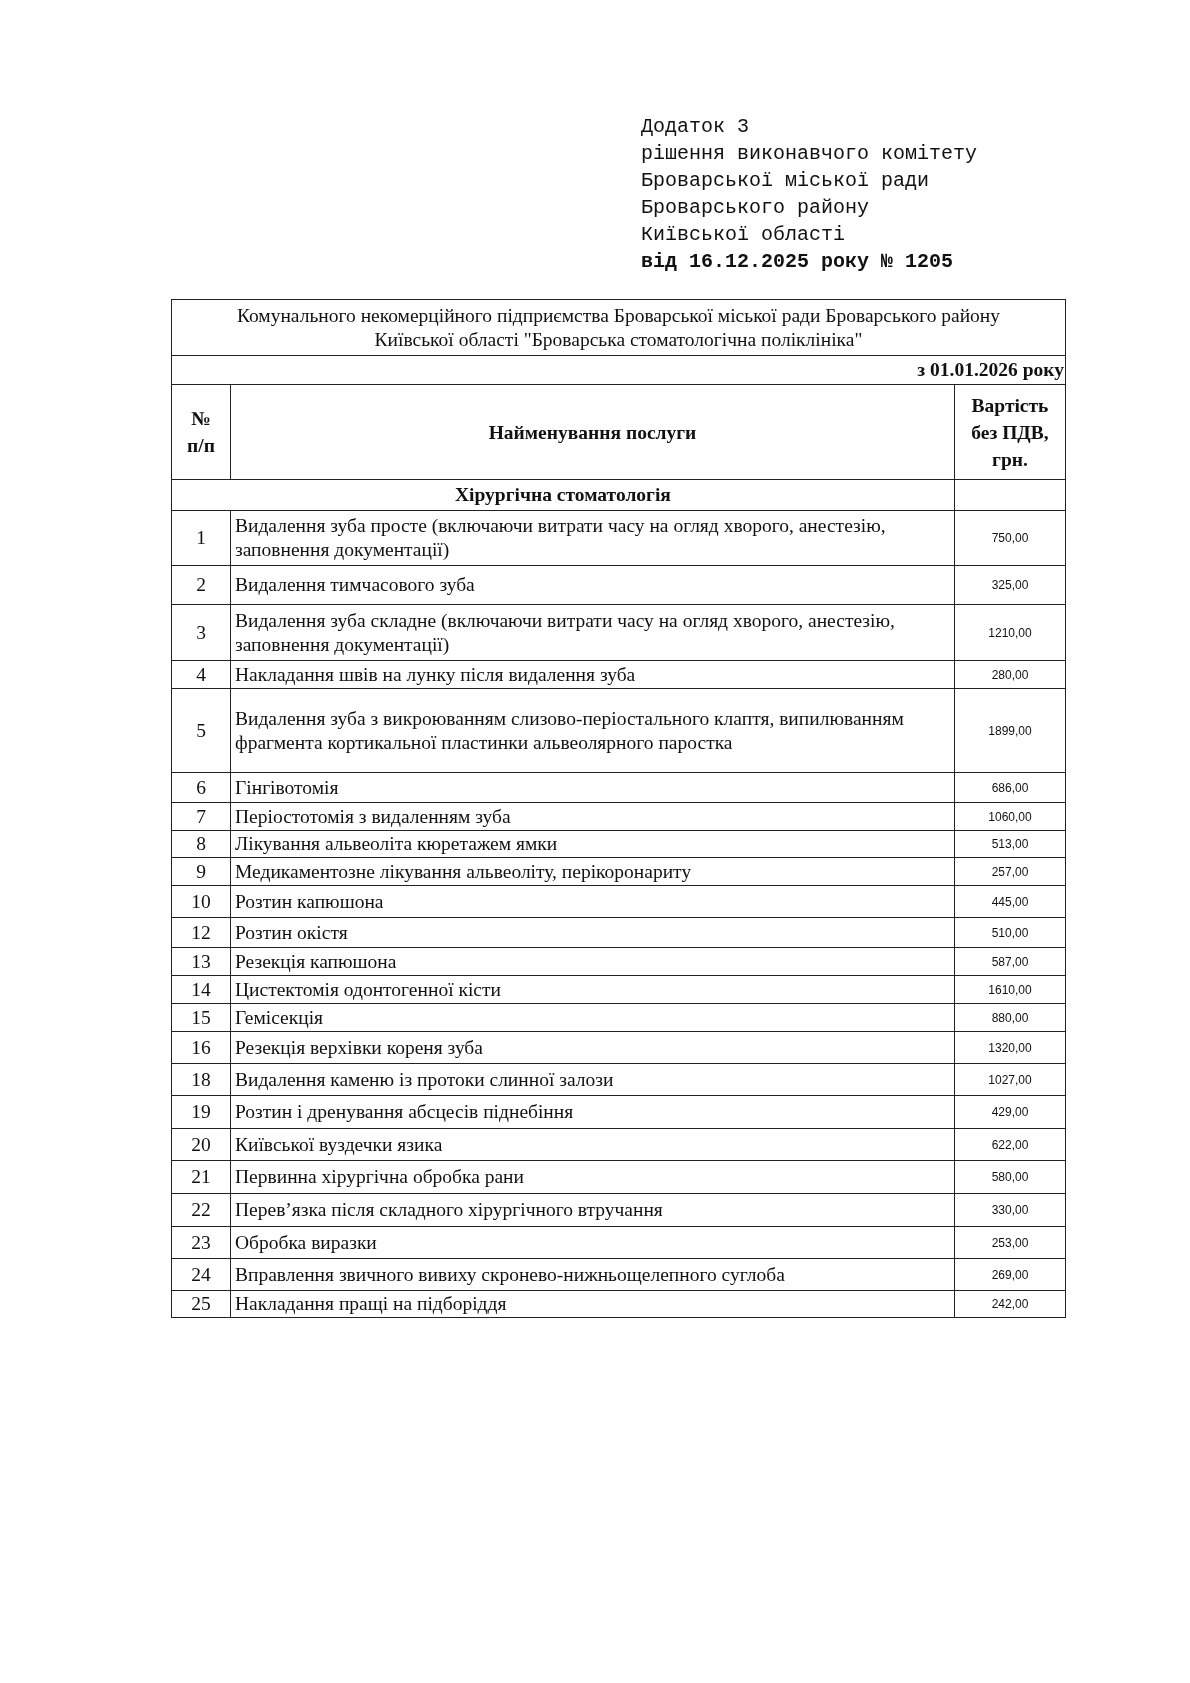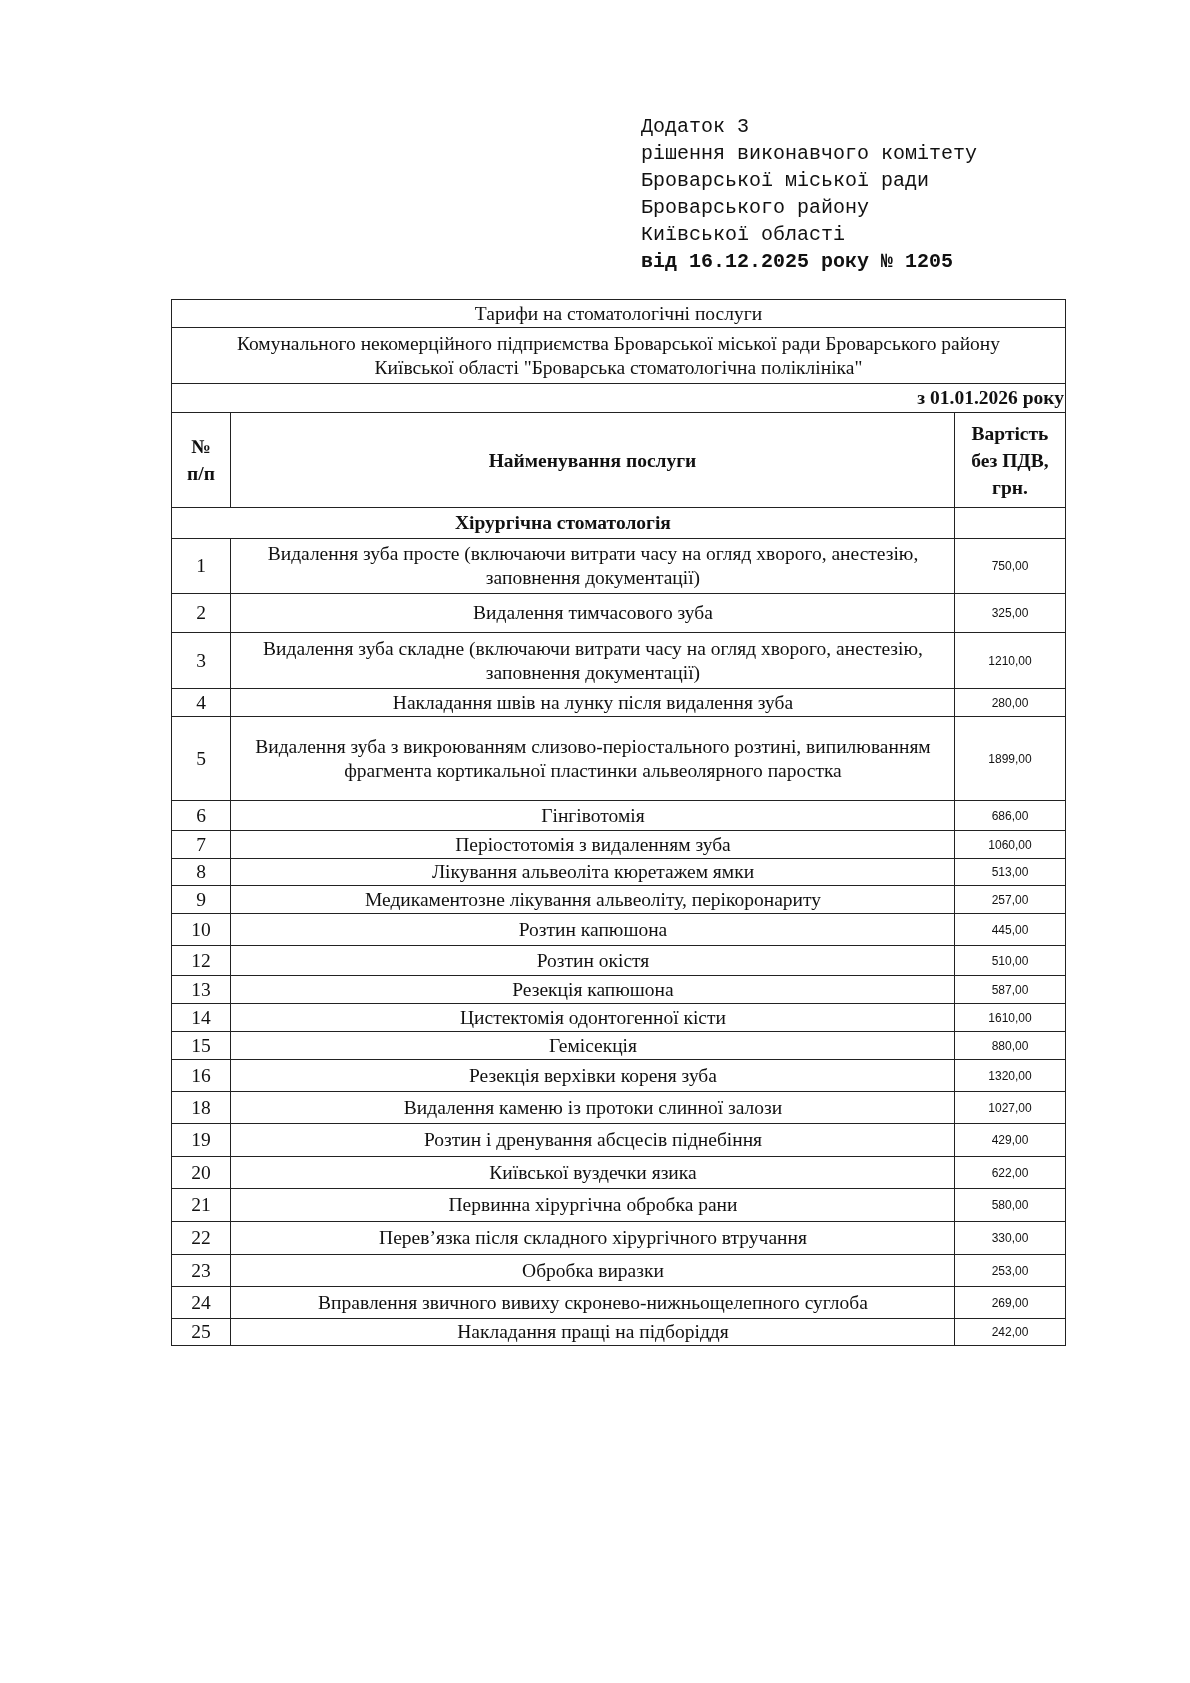--- a/index.html
+++ b/index.html
@@ -9,21 +9,21 @@
   #annex .bold { font-weight: bold; }
   table#tariffs { position: absolute; left: 171px; top: 299px; width: 895px; border-collapse: collapse; table-layout: fixed; font-family: "Liberation Serif", serif; font-size: 19.5px; }
   #tariffs td { border: 1.6px solid #222; padding: 0 3px; vertical-align: middle; line-height: 24px; }
   #tariffs col.c1 { width: 59px; }
   #tariffs col.c3 { width: 111px; }
   .center { text-align: center; }
   .right { text-align: right; }
   .bold { font-weight: bold; }
   .num { text-align: center; }
   .price { text-align: center; font-family: "Liberation Sans", sans-serif; font-size: 12px; }
-  .name { text-align: center; padding-left: 4px !important; }
+  .name { text-align: left; padding-left: 4px !important; }
   .hdr { font-weight: bold; text-align: center; line-height: 27px !important; }
 </style>
 </head>
 <body>
 
 <div id="annex">
   <div>Додаток 3</div>
   <div>рішення виконавчого комітету</div>
   <div>Броварської міської ради</div>
   <div>Броварського району</div>
@@ -31,23 +31,20 @@
   <div class="bold">від 16.12.2025 року № 1205</div>
 </div>
 
 <table id="tariffs">
   <colgroup>
       <col class="c1">
       <col class="c2">
       <col class="c3">
     </colgroup>
   <tbody id="tbody">
-    <tr style="height:28px">
-      <td colspan="3" class="center">Тарифи на стоматологічні послуги</td>
-    </tr>
     <tr style="height:56px">
       <td colspan="3" class="center">
         <div>Комунального некомерційного підприємства Броварської міської ради Броварського району</div>
         <div>Київської області "Броварська стоматологічна поліклініка"</div>
       </td>
     </tr>
     <tr style="height:29px">
       <td colspan="3" class="right bold" style="padding-right:1px">з 01.01.2026 року</td>
     </tr>
     <tr style="height:95px">
@@ -81,21 +78,21 @@
         <td class="name">Видалення зуба складне (включаючи витрати часу на огляд хворого, анестезію, заповнення документації)</td>
         <td class="price">1210,00</td>
       </tr>
       <tr style="height: 28px;">
         <td class="num">4</td>
         <td class="name">Накладання швів на лунку після видалення зуба</td>
         <td class="price">280,00</td>
       </tr>
       <tr style="height: 84px;">
         <td class="num">5</td>
-        <td class="name">Видалення зуба з викроюванням слизово-періостального розтині, випилюванням фрагмента кортикальної пластинки альвеолярного паростка</td>
+        <td class="name">Видалення зуба з викроюванням слизово-періостального клаптя, випилюванням фрагмента кортикальної пластинки альвеолярного паростка</td>
         <td class="price">1899,00</td>
       </tr>
       <tr style="height: 30px;">
         <td class="num">6</td>
         <td class="name">Гінгівотомія</td>
         <td class="price">686,00</td>
       </tr>
       <tr style="height: 28px;">
         <td class="num">7</td>
         <td class="name">Періостотомія з видаленням зуба</td>

